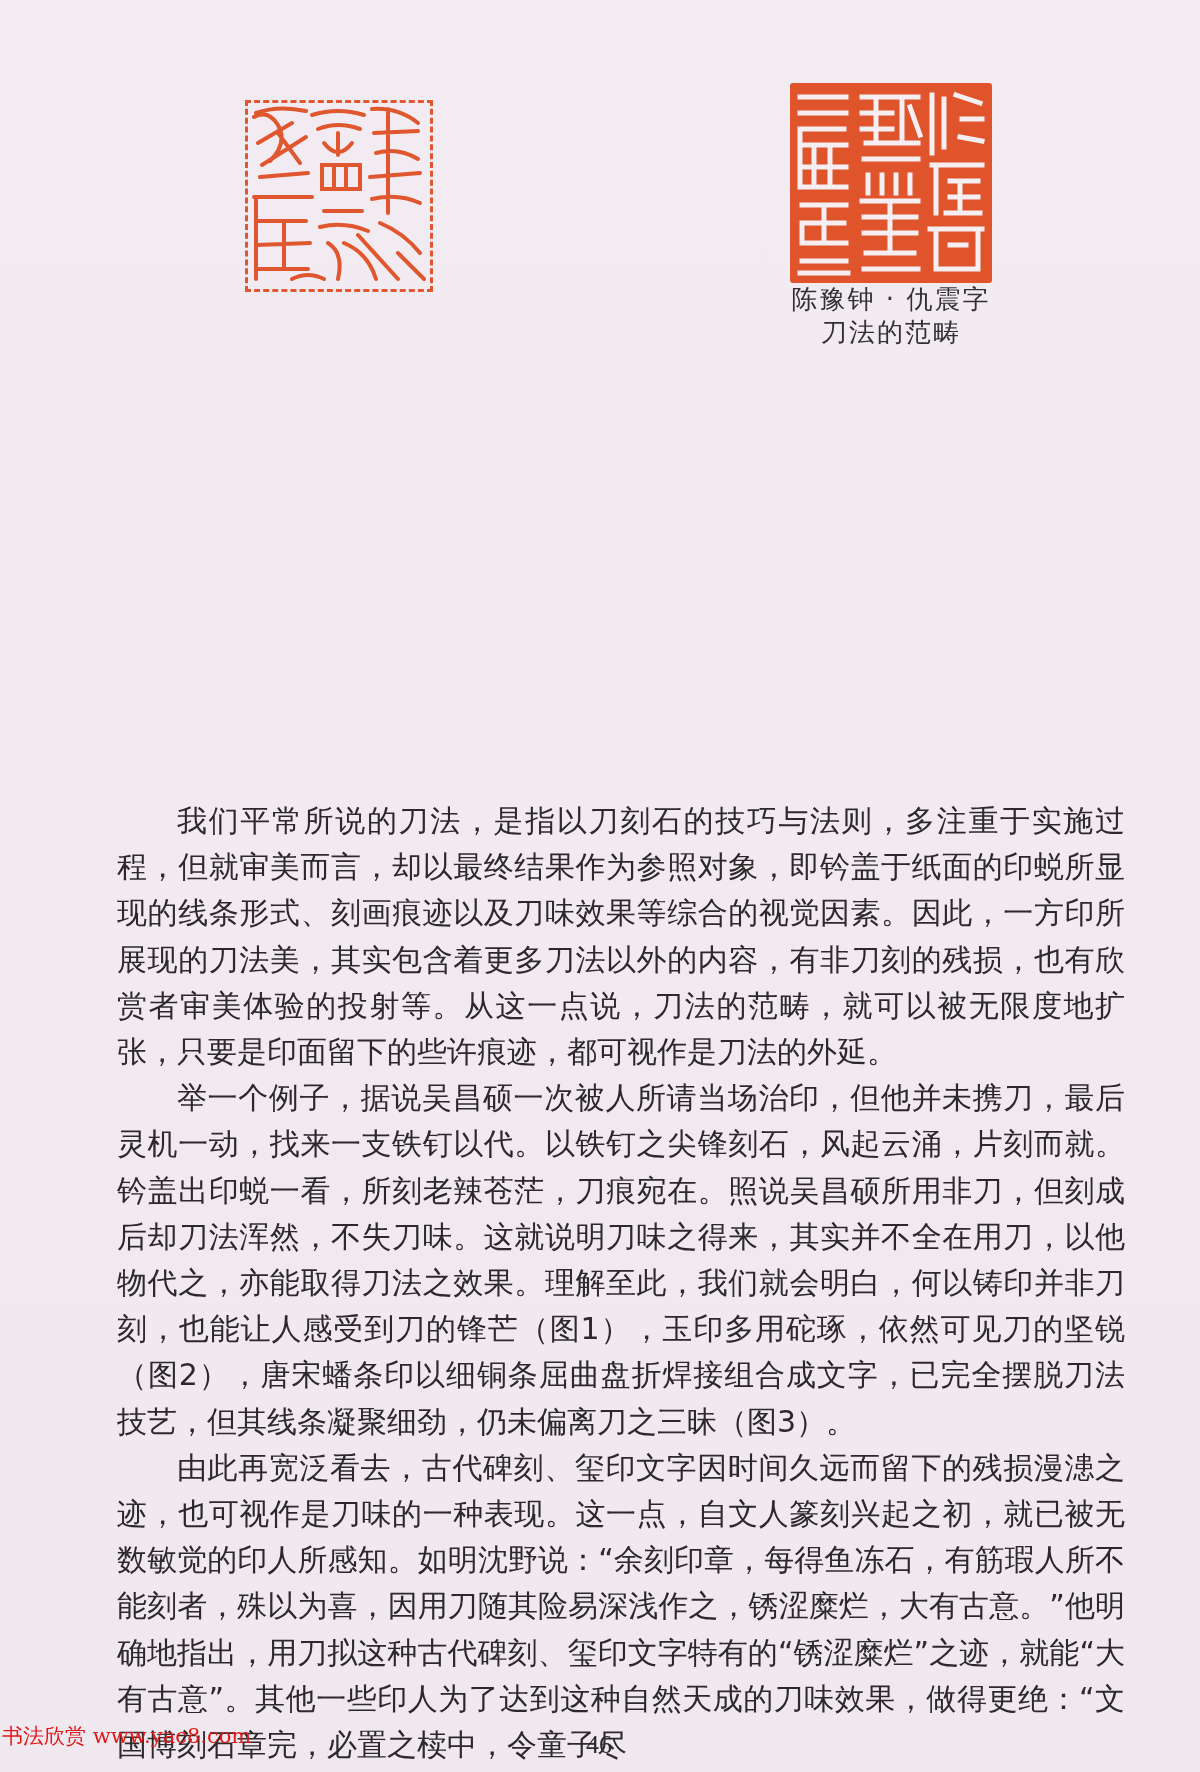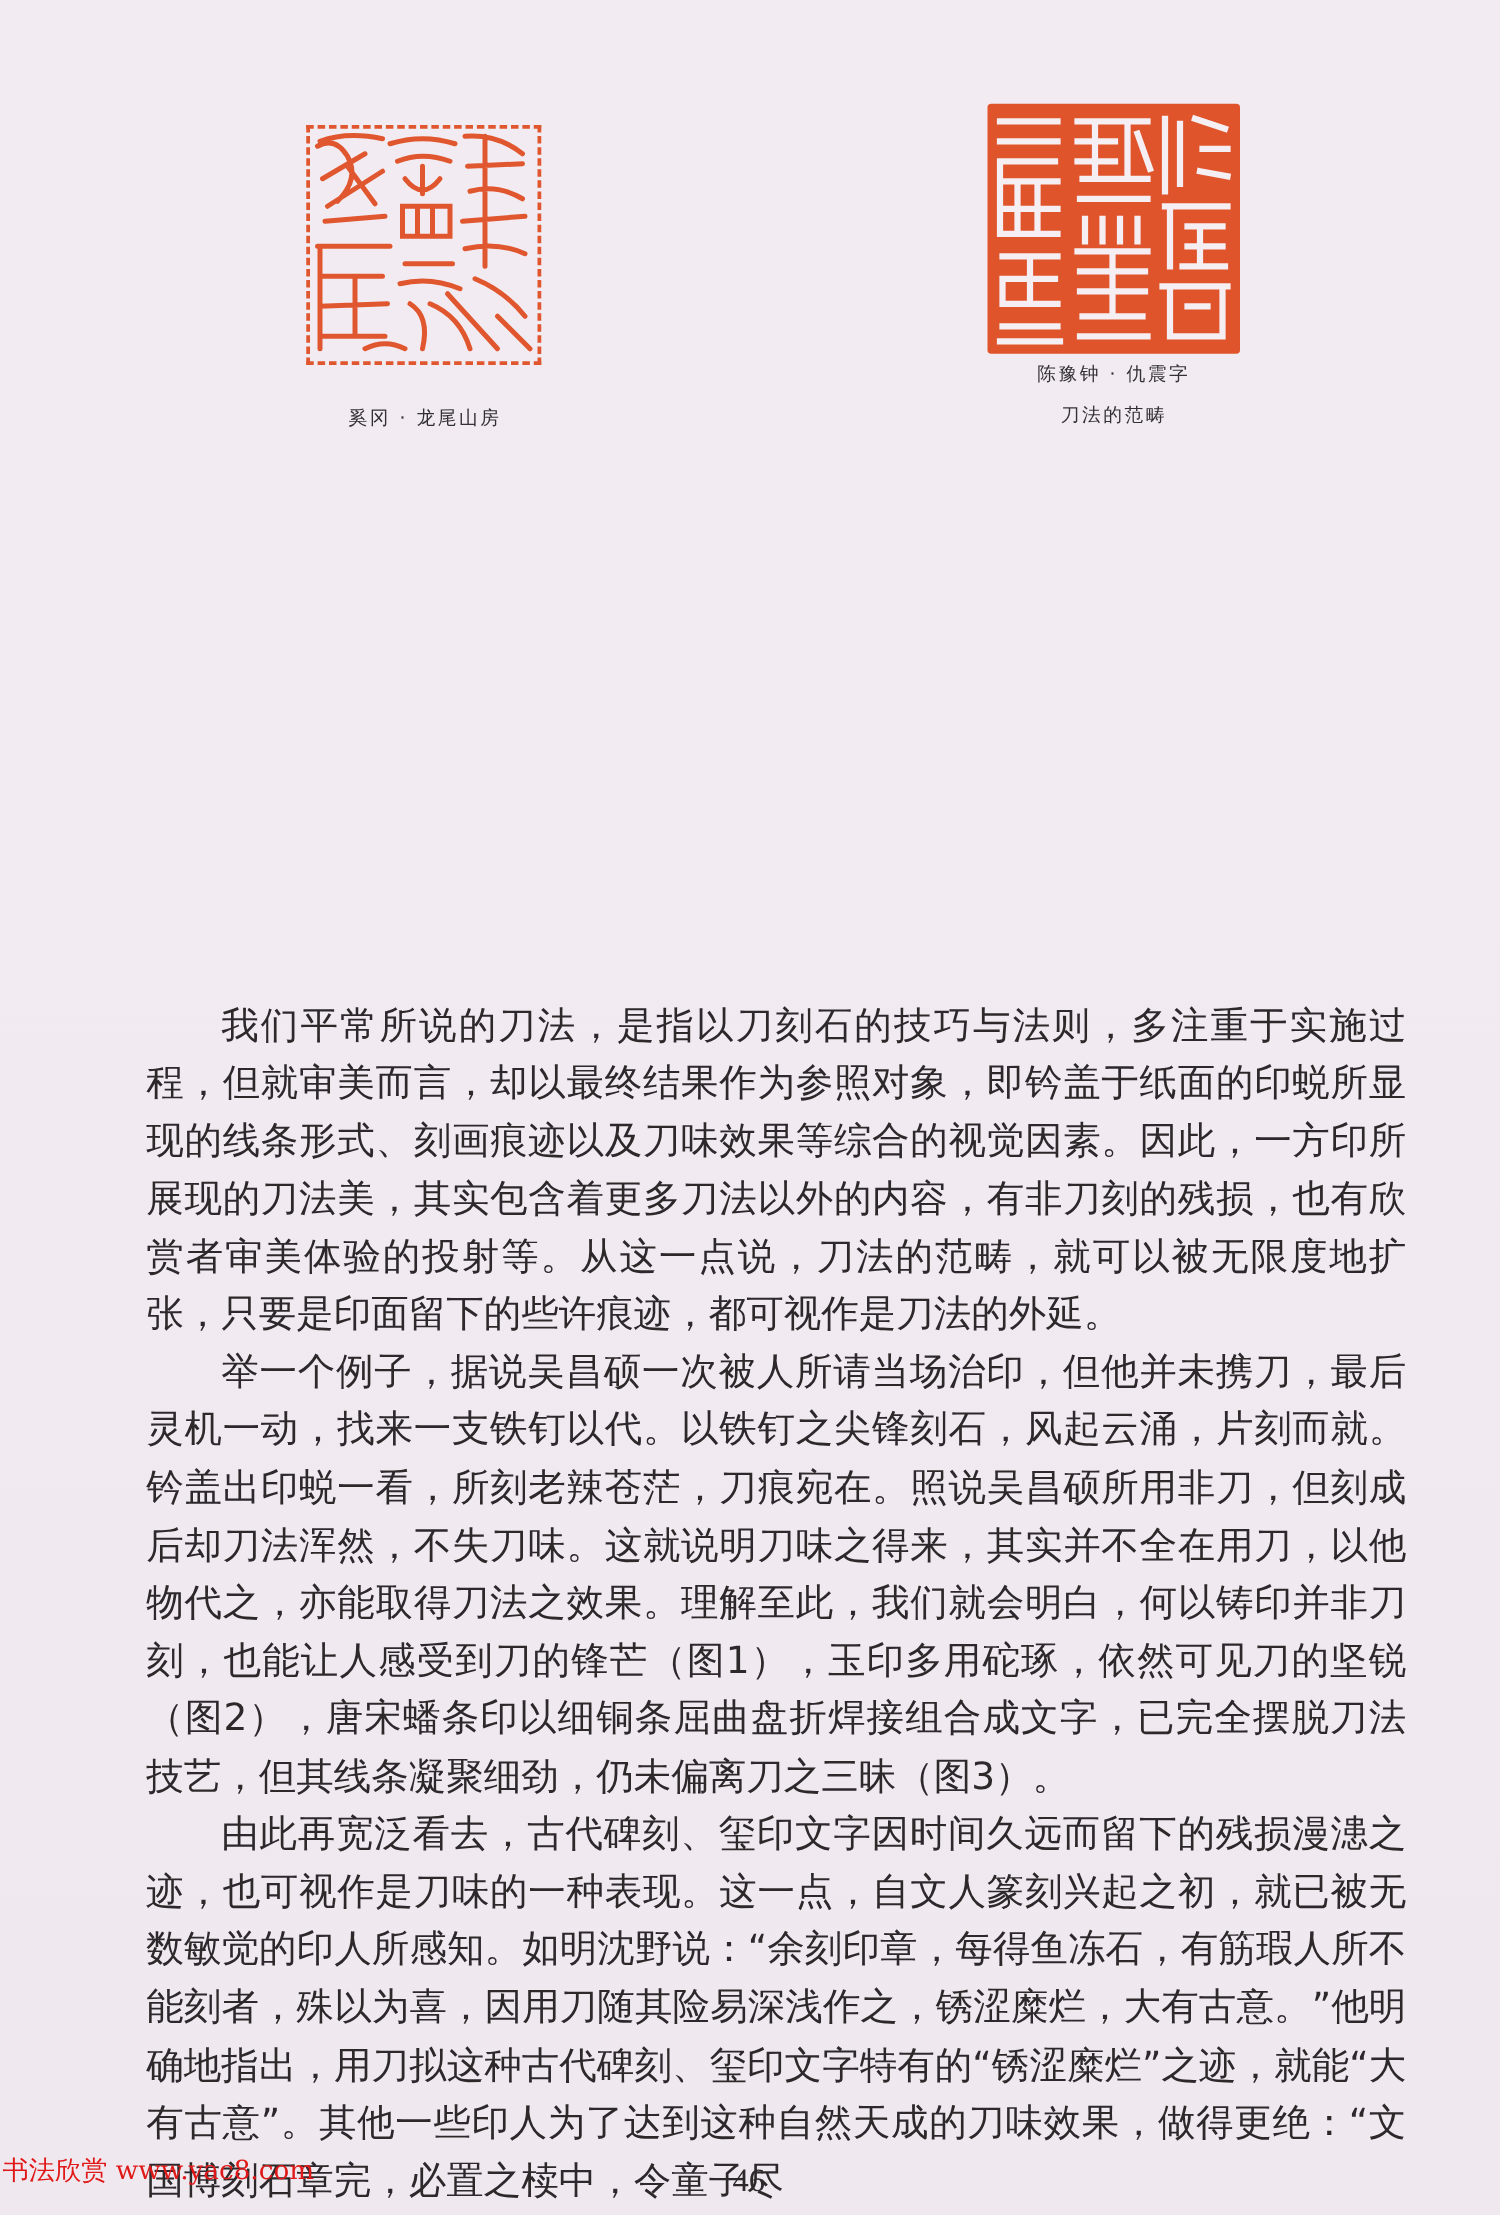--- a/index.html
+++ b/index.html
@@ -8,21 +8,21 @@
     background: #f1ebf1;
     position: relative;
     font-family: "DejaVu Serif", "Liberation Serif", serif;
     color: #2a2628;
   }
   .page { position: absolute; left: 0; top: 0; width: 1200px; height: 1772px;
     background: linear-gradient(180deg, #f2ecf2 0%, #f1eaf1 50%, #efe9ef 100%); }
 
   .figure { position: absolute; text-align: center; }
   .figure .caption { font-family: "DejaVu Sans", "Liberation Sans", sans-serif;
-    font-size: 15px; line-height: 33px; color: #333033; letter-spacing: 2px; text-align: center; }
+    font-size: 26px; line-height: 33px; color: #333033; letter-spacing: 2px; text-align: center; }
 
   
   .seal7 { position: absolute; left: 245px; top: 100px; width: 188px; height: 192px;
     border: 3px dashed #e0572f; box-sizing: border-box; }
   .seal7 svg { position: absolute; left: 0; top: 0; }
 
   
   .seal8 { position: absolute; left: 790px; top: 83px; width: 202px; height: 200px;
     background: #e0542b; border-radius: 3px; }
   .seal8 svg { position: absolute; left: 0; top: 0; }
@@ -60,21 +60,20 @@
           <path d="M124 6 Q150 4 170 20 M126 30 L170 28 M128 50 Q150 44 170 56 M122 74 L172 70 M124 96 Q150 90 172 100 M140 6 L140 110"></path>
 
           <path d="M6 94 L64 94 M8 94 L8 176 M8 118 L58 118 M8 142 L62 140 M8 166 L60 166 M36 118 L36 166 M44 176 Q60 168 76 176"></path>
 
           <path d="M76 108 L114 108 M72 124 Q96 118 120 128 M80 140 Q96 150 90 176 M96 140 Q120 150 128 176 M110 132 L150 176"></path>
           <path d="M132 120 Q156 130 172 150 M150 150 L176 176"></path>
         </g>
       </svg>
     </div>
     <div class="caption" style="position:absolute; left:0; top:218px; width:280px;">
-      <div>奚冈 · 龙尾山房</div>
     </div>
   </div>
 
   <div class="figure" style="left:750px; top:83px; width:282px;">
     <div class="seal8" style="left:40px; top:0;">
       <svg width="202" height="200" viewBox="0 0 202 200">
         <g fill="none" stroke="#f5eef2" stroke-width="5" stroke-linecap="square">
 
           <path d="M10 14 L56 14 M10 30 L56 30 M14 46 L54 46 M10 46 L10 104 M10 62 L56 62 M24 62 L24 104 M40 62 L40 104 M10 84 L56 84 M10 104 L56 104"></path>
           <path d="M12 122 L56 122 M14 140 L54 140 M12 140 L12 160 M34 122 L34 160 M12 160 L56 160 M12 178 L56 178 M10 190 L58 190"></path>

